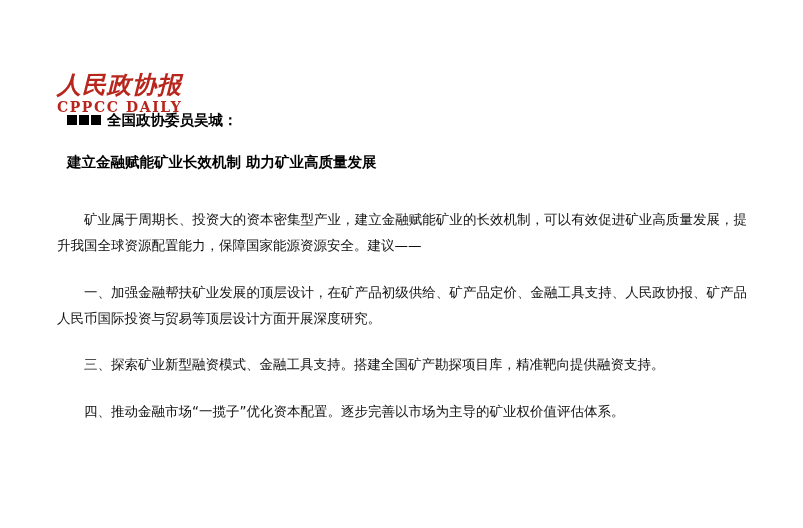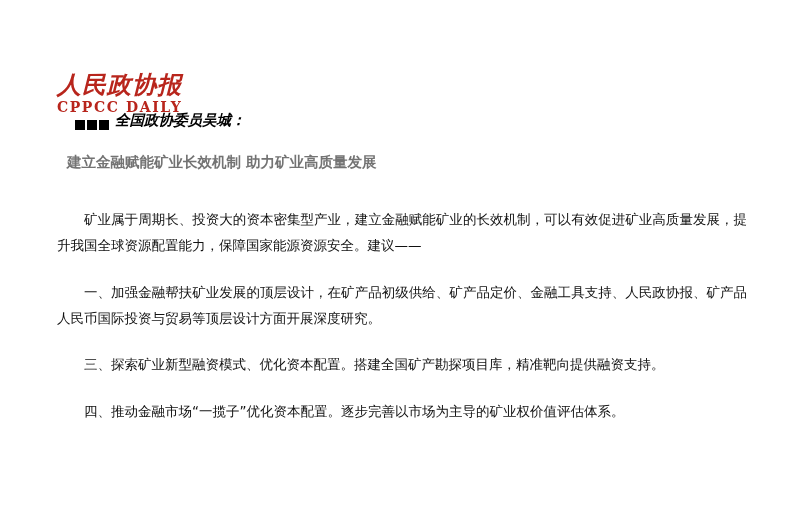--- a/index.html
+++ b/index.html
@@ -51,45 +51,44 @@
   
   .article {
     position: absolute;
     left: 57px;
     top: 110px;
     width: 690px;
   }
 
   .byline {
     display: flex;
-    align-items: flex-end;
+    align-items: center;
     font-size: 14.5px;
     font-weight: bold;
     color: #000000;
-    margin: 0 0 0 18px;
+    margin: 0 0 0 10px;
     line-height: 1.4;
-    font-style: italic;
   }
   .squares {
     display: inline-flex;
     gap: 2px;
     margin-right: 6px;
   }
   .squares i {
     display: inline-block;
     width: 10px;
     height: 10px;
     background: #000000;
   }
 
   .headline {
     margin: 22px 0 0 10px;
     font-size: 14.5px;
     font-weight: bold;
-    color: #737373;
+    color: #000000;
     line-height: 1.5;
   }
 
   .para {
     margin: 20px 0 0 0;
     font-size: 13.5px;
     line-height: 1.95;
     color: #111111;
     text-align: justify;
     text-indent: 2em;
@@ -116,18 +115,18 @@
           <i></i>
           <i></i>
         </span>
       <span>全国政协委员吴城：</span>
     </div>
 
     <div class="headline">建立金融赋能矿业长效机制 助力矿业高质量发展</div>
 
     <p class="para first">矿业属于周期长、投资大的资本密集型产业，建立金融赋能矿业的长效机制，可以有效促进矿业高质量发展，提升我国全球资源配置能力，保障国家能源资源安全。建议——</p>
     <p class="para">一、加强金融帮扶矿业发展的顶层设计，在矿产品初级供给、矿产品定价、金融工具支持、人民政协报、矿产品人民币国际投资与贸易等顶层设计方面开展深度研究。</p>
-    <p class="para">三、探索矿业新型融资模式、优化资本配置。搭建全国矿产勘探项目库，精准靶向提供融资支持。</p>
+    <p class="para">三、探索矿业新型融资模式、金融工具支持。搭建全国矿产勘探项目库，精准靶向提供融资支持。</p>
     <p class="para">四、推动金融市场“一揽子”优化资本配置。逐步完善以市场为主导的矿业权价值评估体系。</p>
 
   </div>
 
 </div>
 
 </body></html>

